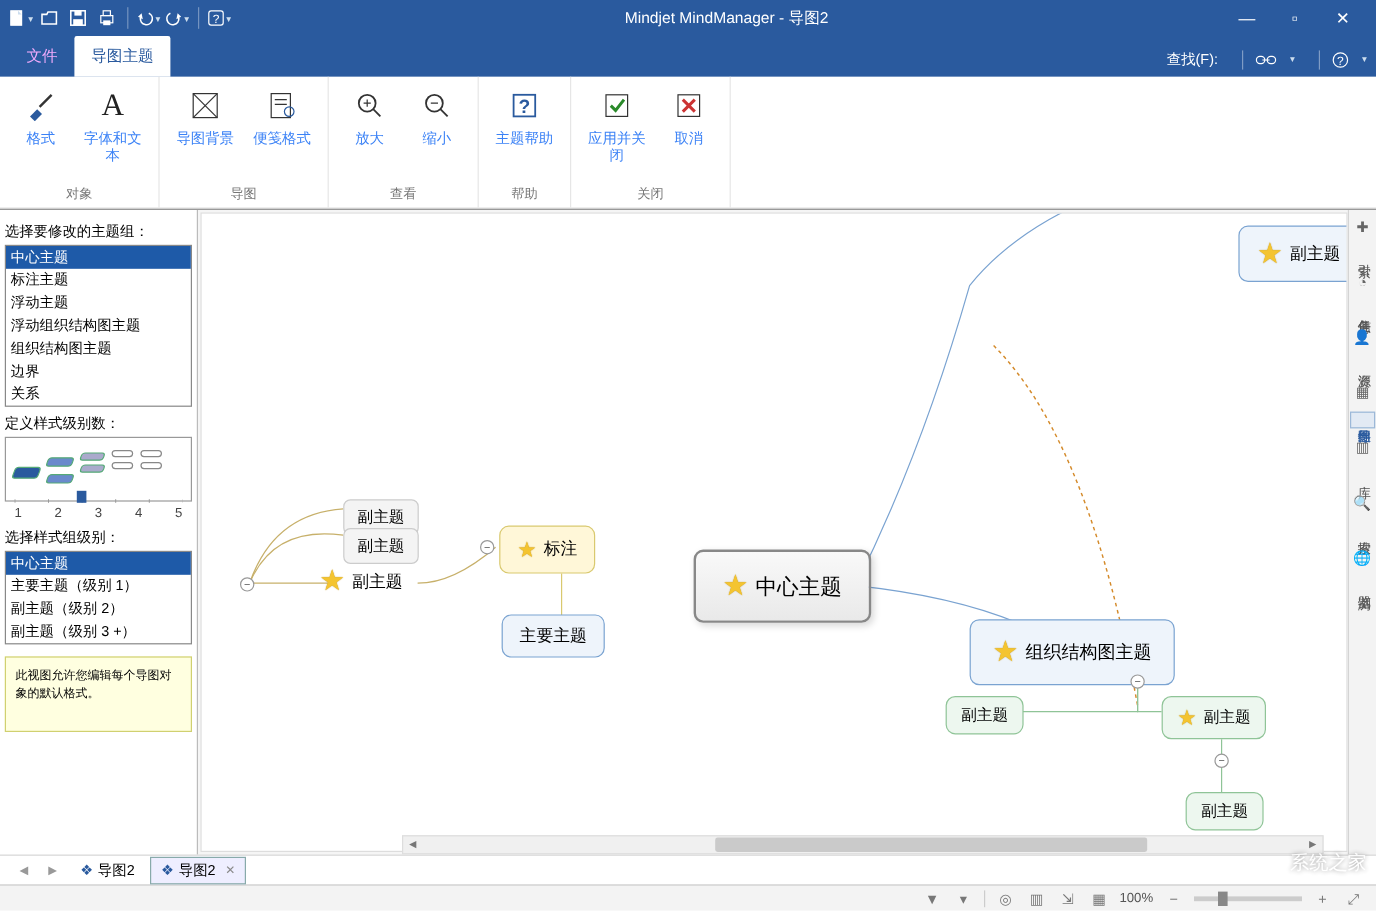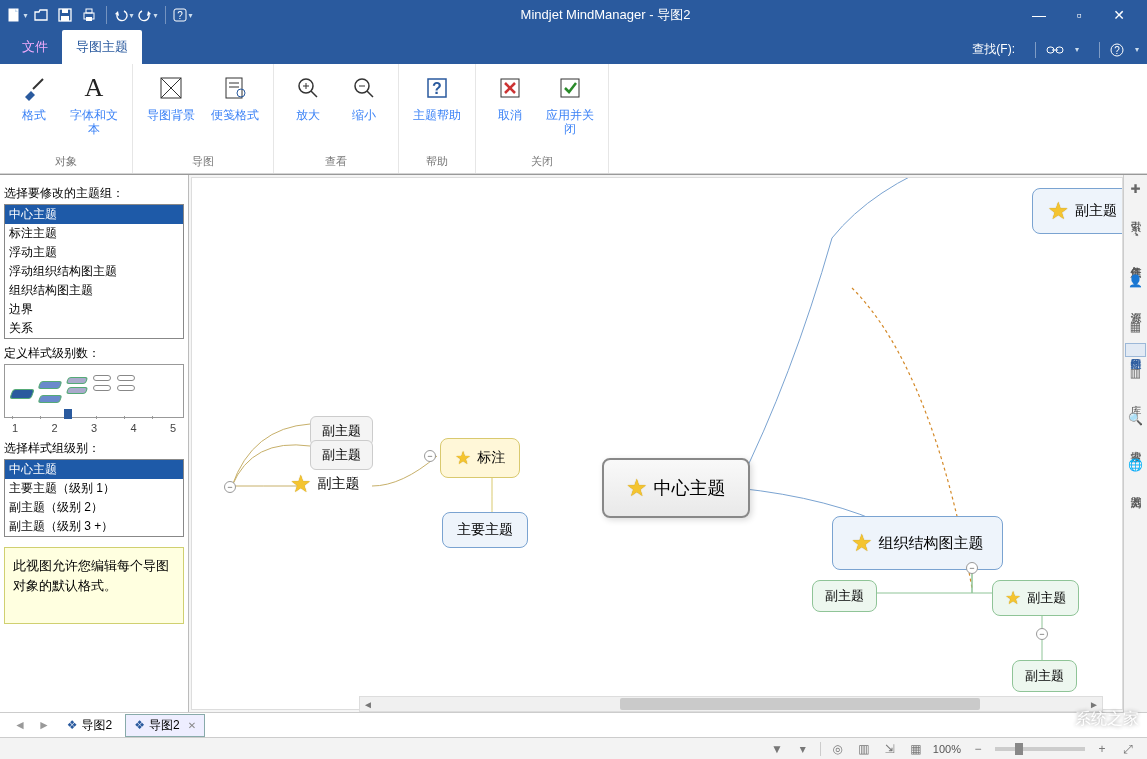--- a/index.html
+++ b/index.html
@@ -31,30 +31,30 @@
 .rbtn { display: flex; flex-direction: column; align-items: center; justify-content: flex-start; width: 56px; cursor: pointer; padding-top: 2px; }
 .rbtn.narrow { width: 48px; }
 .rbtn .ico { width: 32px; height: 32px; display: flex; align-items: center; justify-content: center; font-size: 22px; margin-bottom: 4px; }
 .rbtn .lbl { font-size: 12px; color: #3b82f6; text-align: center; line-height: 1.2; }
 .rgroup .gname { font-size: 11px; color: #777; padding: 4px 0 2px; }
 
 
 .main { display: flex; height: calc(100% - 30px - 34px - 110px - 25px - 22px); border-top: 1px solid #999; }
 
 
-.sidepanel { width: 189px; background: #fff; border-right: 1px solid #bbb; padding: 4px; overflow-y: auto; font-size: 12px; }
+.sidepanel { width: 165px; background: #fff; border-right: 1px solid #bbb; padding: 4px; overflow-y: auto; font-size: 12px; }
 .sp-label { margin: 6px 0 2px; }
 .sp-listbox { border: 1px solid #888; background: #fff; margin-bottom: 6px; }
 .sp-listbox .item { padding: 1px 4px; cursor: pointer; }
 .sp-listbox .item.sel { background: #1e5aa8; color: #fff; }
 .sp-preview { border: 1px solid #999; height: 54px; background: #fff; position: relative; margin-bottom: 4px; overflow: hidden; }
 .tick-row { display: flex; justify-content: space-between; padding: 0 8px; font-size: 11px; color: #444; margin-bottom: 6px; position: relative; }
 .tick-row::before { content: ""; position: absolute; left: 8px; right: 8px; top: -6px; height: 3px; background: linear-gradient(to right, #999 1px, transparent 1px) repeat-x; background-size: 28px 3px; }
 .sp-slider-thumb { width: 8px; height: 10px; background: #2a5a9e; position: absolute; top: -13px; left: 60px; }
-.sp-help { background: #ffffe0; border: 1px solid #d0d070; padding: 8px; font-size: 13px; line-height: 1.5; margin-top: 10px; }
+.sp-help { background: #ffffe0; border: 1px solid #d0d070; padding: 8px; font-size: 10px; line-height: 1.5; margin-top: 10px; }
 
 
 .canvas-wrap { flex: 1; position: relative; background: #f5f5f5; }
 .canvas { position: absolute; inset: 0; background: #fff; margin: 2px 0 2px 2px; border: 1px solid #ddd; overflow: hidden; }
 .node { position: absolute; border-radius: 8px; padding: 8px 14px; font-size: 14px; display: flex; align-items: center; gap: 6px; }
 .node.center { background: linear-gradient(#f9f9f9,#e9e9e9); border: 1px solid #999; box-shadow: 2px 2px 6px rgba(0,0,0,.15); font-size: 18px; padding: 14px 22px; }
 .node.callout { background: #fff7d8; border: 1px solid #d9c96f; }
 .node.main-topic { background: #eef4fb; border: 1px solid #7aa3d1; }
 .node.org { background: #eef4fb; border: 1px solid #7aa3d1; padding: 12px 18px; font-size: 15px; }
 .node.sub-green { background: #edf7ef; border: 1px solid #8fc497; font-size: 13px; padding: 6px 12px; }
@@ -269,38 +269,38 @@
             </svg>
           </div>
         <div class="lbl">主题帮助</div>
       </div>
     </div>
     <div class="gname">帮助</div>
   </div>
 
   <div class="rgroup">
     <div class="btns">
+      <div class="rbtn">
+        <div class="ico">
+            <svg width="26" height="26">
+              <rect x="4" y="4" width="18" height="18" fill="none" stroke="#333"></rect>
+              <path d="M8 13 L12 17 L19 8" fill="none" stroke="#2a8a2a" stroke-width="2.5"></path>
+            </svg>
+          </div>
+        <div class="lbl">应用并关闭</div>
+      </div>
       <div class="rbtn narrow">
         <div class="ico">
             <svg width="26" height="26">
               <rect x="4" y="4" width="18" height="18" fill="none" stroke="#333"></rect>
               <line x1="8" y1="8" x2="18" y2="18" stroke="#c33" stroke-width="2.5"></line>
               <line x1="18" y1="8" x2="8" y2="18" stroke="#c33" stroke-width="2.5"></line>
             </svg>
           </div>
         <div class="lbl">取消</div>
-      </div>
-      <div class="rbtn">
-        <div class="ico">
-            <svg width="26" height="26">
-              <rect x="4" y="4" width="18" height="18" fill="none" stroke="#333"></rect>
-              <path d="M8 13 L12 17 L19 8" fill="none" stroke="#2a8a2a" stroke-width="2.5"></path>
-            </svg>
-          </div>
-        <div class="lbl">应用并关闭</div>
       </div>
     </div>
     <div class="gname">关闭</div>
   </div>
 </div>
 
 <div class="main">
 
   <div class="sidepanel">
     <div class="sp-label">选择要修改的主题组：</div>

